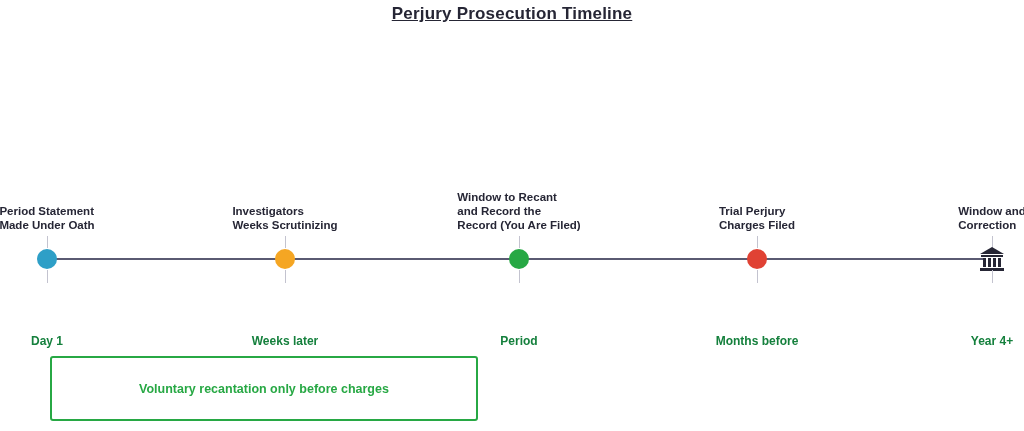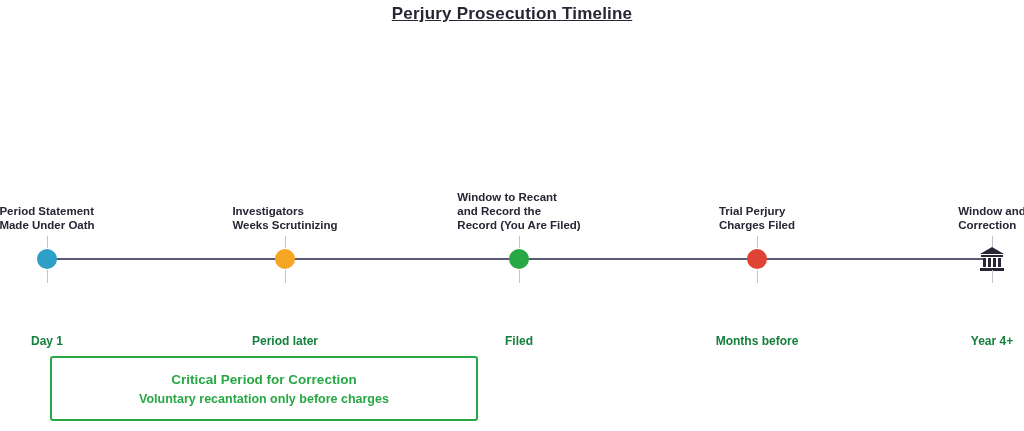--- a/index.html
+++ b/index.html
@@ -78,33 +78,33 @@
   </div>
 
   <div class="milestone" style="left:285px">
     <div class="labels">
       <div>Investigators</div>
       <div>Weeks Scrutinizing</div>
     </div>
     <div class="stem top"></div>
     <div class="dot" style="background: rgb(245, 166, 35);"></div>
     <div class="stem bottom"></div>
-    <div class="sublabel">Period later</div>
+    <div class="sublabel">Weeks later</div>
   </div>
 
   <div class="milestone" style="left:519px">
     <div class="labels">
       <div>Window to Recant</div>
       <div>and Record the</div>
       <div>Record (You Are Filed)</div>
     </div>
     <div class="stem top"></div>
     <div class="dot" style="background: rgb(39, 168, 68);"></div>
     <div class="stem bottom"></div>
-    <div class="sublabel">Filed</div>
+    <div class="sublabel">Period</div>
   </div>
 
   <div class="milestone" style="left:757px">
     <div class="labels">
       <div>Trial Perjury</div>
       <div>Charges Filed</div>
     </div>
     <div class="stem top"></div>
     <div class="dot" style="background: rgb(224, 66, 52);"></div>
     <div class="stem bottom"></div>
@@ -128,17 +128,16 @@
           <rect x="19" y="12" width="3" height="9"></rect>
           <rect x="1" y="22" width="24" height="3"></rect>
         </g>
       </svg>
     </div>
     <div class="stem bottom"></div>
     <div class="sublabel">Year 4+</div>
   </div>
 
   <div class="callout">
-    <div class="l1">Critical Period for Correction</div>
     <div class="l2">Voluntary recantation only before charges</div>
   </div>
 
 </div>
 
 </body></html>

